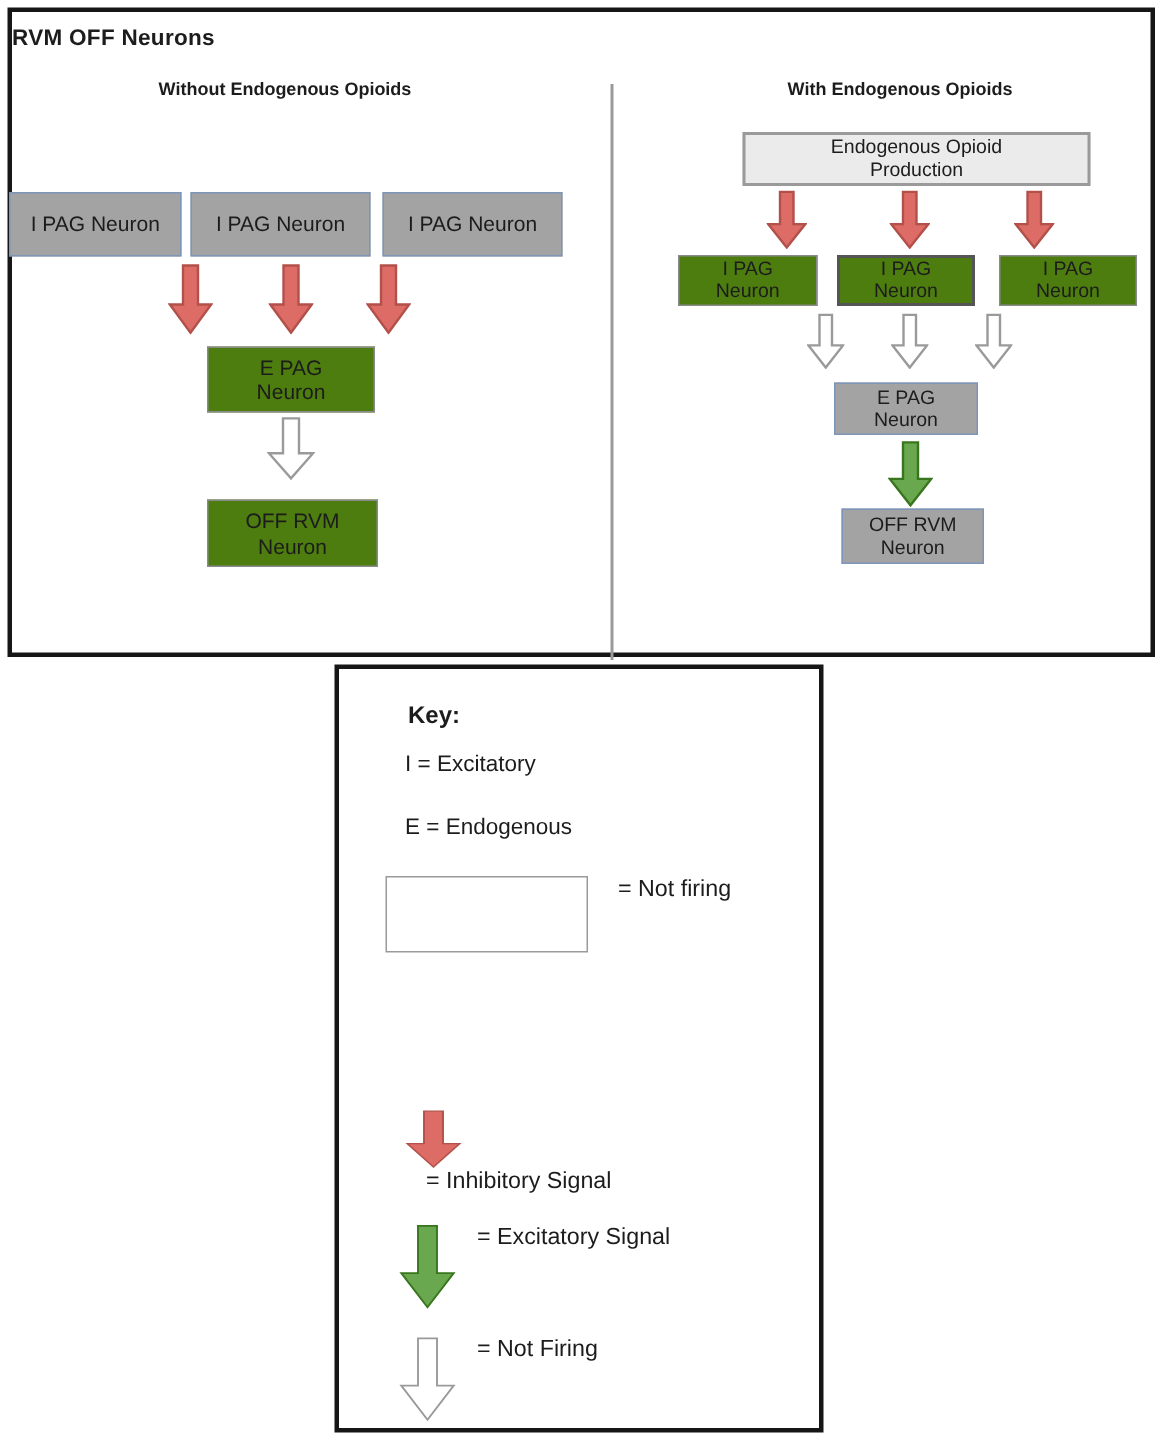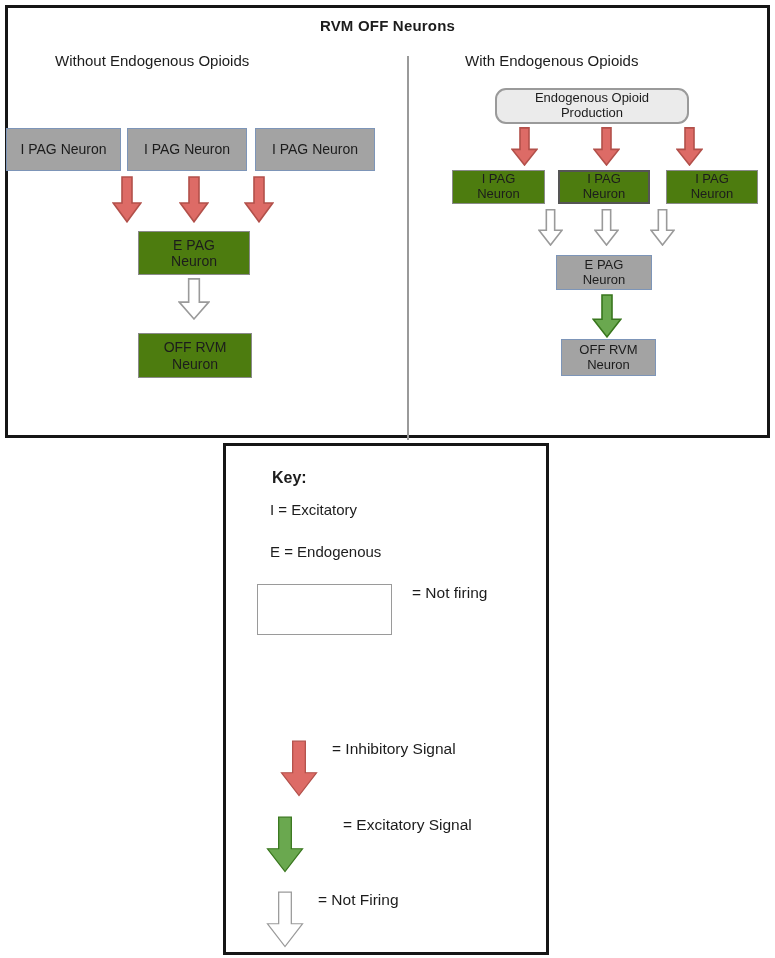--- a/index.html
+++ b/index.html
@@ -2,45 +2,45 @@
 <html><head>
 <meta charset="utf-8">
 <style>
   html,body{margin:0;padding:0;background:#ffffff;}
   body{font-family:"Liberation Sans","DejaVu Sans",sans-serif;color:#1c1c1c;}
   .page{position:relative;width:775px;height:958px;background:#ffffff;overflow:hidden;}
 
   
   .frame{position:absolute;left:5px;top:5px;width:765px;height:433px;
          border:3px solid #161616;box-sizing:border-box;background:#ffffff;}
-  .diagram-title{position:absolute;left:0;top:9px;width:100%;text-align:center;
+  .diagram-title{position:absolute;left:0;top:9px;width:100%;text-align:left;
                  font-size:15px;font-weight:bold;letter-spacing:.2px;}
   .divider{position:absolute;left:399px;top:48px;width:2px;height:384px;background:#9a9a9a;}
 
-  .panel-heading{position:absolute;font-size:15px;font-weight:normal;}
+  .panel-heading{position:absolute;font-size:12px;font-weight:bold;text-align:center;}
   .heading-left{left:55px;top:52px;width:270px;}
   .heading-right{left:465px;top:52px;width:270px;}
 
   
   .nbox{position:absolute;box-sizing:border-box;display:flex;flex-direction:column;
         justify-content:center;align-items:center;text-align:center;background:#4d7c0f;
         border:1.5px solid #8a8a8a;line-height:1.15;}
   .nbox.firing{background:#a3a3a3;border:1.8px solid #7d95b8;}
   .nbox.gray{background:#ebebeb;border:2px solid #9a9a9a;}
   .fs14{font-size:14px;} .fs13{font-size:13px;}
 
   
   .l-pag1{left:6px;top:128px;width:115px;height:43px;}
   .l-pag2{left:127px;top:128px;width:120px;height:43px;}
   .l-pag3{left:255px;top:128px;width:120px;height:43px;}
   .l-epag{left:138px;top:231px;width:112px;height:44px;}
   .l-offrvm{left:138px;top:333px;width:114px;height:45px;}
 
   
-  .r-opioid{left:495px;top:88px;width:194px;height:36px;border-radius:11px;}
+  .r-opioid{left:495px;top:88px;width:232px;height:36px;}
   .r-pag1{left:452px;top:170px;width:93px;height:34px;}
   .r-pag2{left:558px;top:170px;width:92px;height:34px;border:2px solid #555;}
   .r-pag3{left:666px;top:170px;width:92px;height:34px;}
   .r-epag{left:556px;top:255px;width:96px;height:35px;}
   .r-offrvm{left:561px;top:339px;width:95px;height:37px;}
 
   
   .barrow{position:absolute;display:block;}
   .barrow polygon{vector-effect:non-scaling-stroke;stroke-width:1.6;stroke-linejoin:miter;}
   .arrow-red polygon{fill:#dd6b66;stroke:#b2504a;}
@@ -165,28 +165,28 @@
   <div class="key-heading">Key:</div>
   <div class="key-def key-def1">I = Excitatory</div>
   <div class="key-def key-def2">E = Endogenous</div>
 
   <div class="key-row key-row-box" style="left:257px;top:584px;height:51px;">
     <div class="key-swatch swatch-white"></div>
     <div class="key-label">= Not firing</div>
   </div>
 
 
-  <div class="key-row key-row-arrow" style="left:280px;top:740px;height:57px;">
+  <div class="key-row key-row-arrow" style="left:270px;top:740px;height:57px;flex-direction:column;">
     <svg class="arrow-red" width="38" height="57" viewBox="0 0 30 47" preserveAspectRatio="none">
         <polygon points="10,1 20,1 20,27 28.8,27 15,45.8 1.2,27 10,27"></polygon>
       </svg>
     <div class="key-label">= Inhibitory Signal</div>
   </div>
 
-  <div class="key-row key-row-arrow" style="left:266px;top:816px;height:57px;gap:25px;">
+  <div class="key-row key-row-arrow" style="left:266px;top:816px;height:57px;">
     <svg class="arrow-green" width="38" height="57" viewBox="0 0 30 47" preserveAspectRatio="none">
         <polygon points="10,1 20,1 20,27 28.8,27 15,45.8 1.2,27 10,27"></polygon>
       </svg>
     <div class="key-label">= Excitatory Signal</div>
   </div>
 
   <div class="key-row key-row-arrow" style="left:266px;top:891px;height:57px;">
     <svg class="arrow-white" width="38" height="57" viewBox="0 0 30 47" preserveAspectRatio="none">
         <polygon points="10,1 20,1 20,27 28.8,27 15,45.8 1.2,27 10,27"></polygon>
       </svg>

